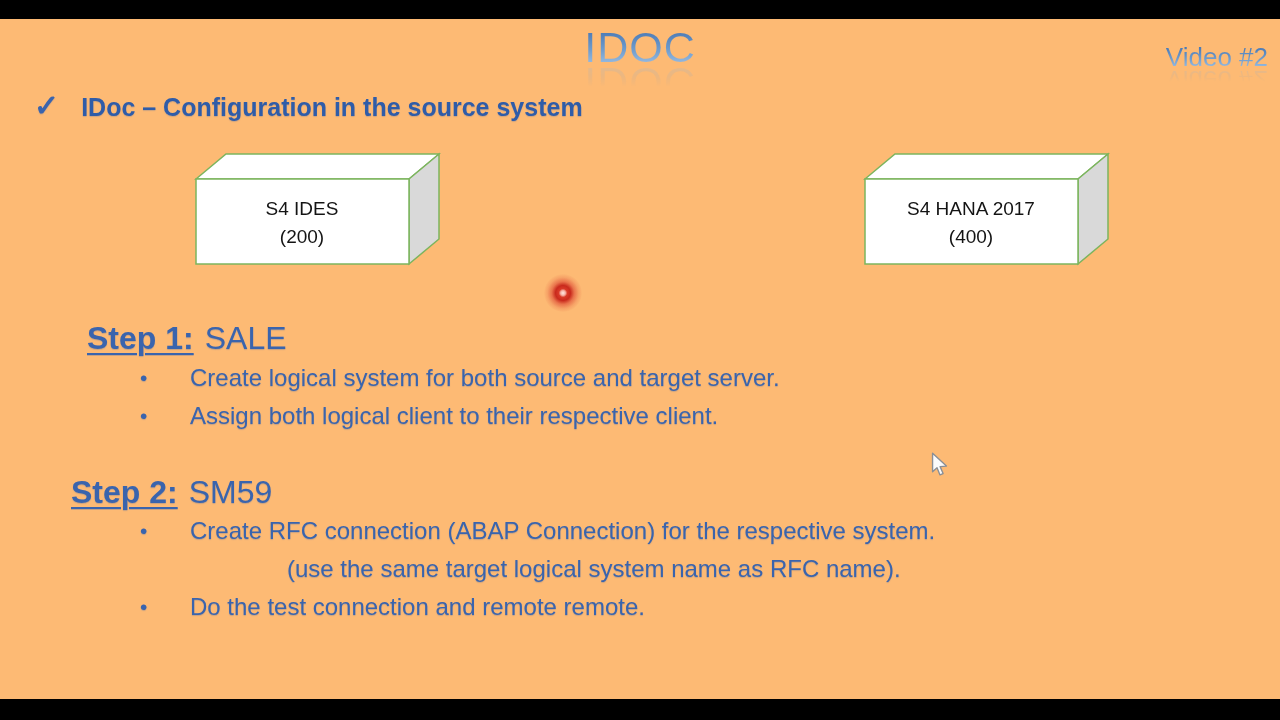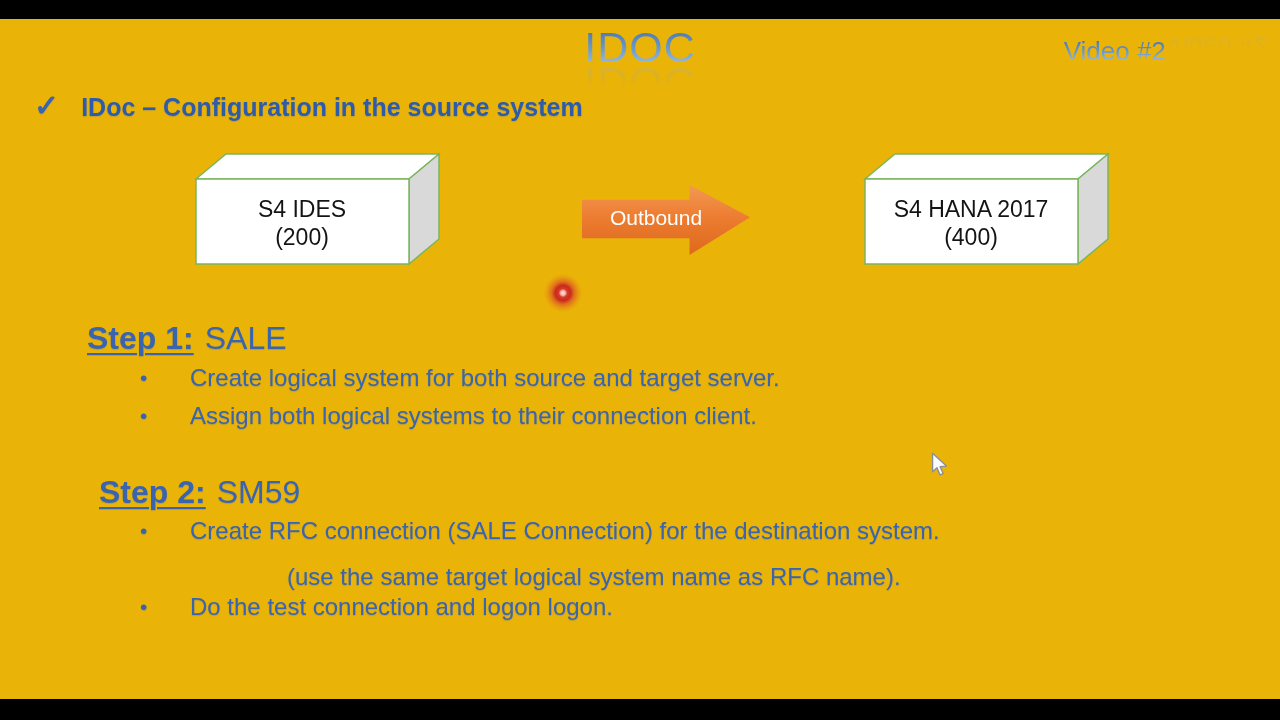--- a/index.html
+++ b/index.html
@@ -1,19 +1,19 @@
 <!DOCTYPE html>
 <html style="--accent_blue: #3a64ad; --heading_blue: #2f5ca8; --title_gradient_top: #3f6fae; --title_gradient_bottom: #a9c8e8; --box_green: #7cb55e; --side_gray: #d9d9d9; --arrow_orange: #ed7d31; --text_black: #141414; --laser_red: #c92a1d; --bar_black: #000000;"><head>
 <meta charset="utf-8">
 <style>
   * { margin:0; padding:0; box-sizing:border-box; }
   html,body { background:#222; }
   .screen {
     position:relative; width:1280px; height:720px;
-    background:#eab308; overflow:hidden;
+    background:#fdba74; overflow:hidden;
     font-family:"Liberation Sans", sans-serif;
   }
   .letterbox { position:absolute; left:0; width:1280px; background:var(--bar_black,#000); }
   #bar-top { top:0; height:19px; }
   #bar-bottom { top:699px; height:21px; }
 
   
   .wordart {
     background:linear-gradient(180deg,#3f6fae 0%,#6f9ccd 55%,#a9c8e8 100%);
     -webkit-background-clip:text; background-clip:text; color:transparent;
@@ -22,37 +22,37 @@
   .reflection {
     transform:scaleY(-1); opacity:.42;
     -webkit-mask-image:linear-gradient(to bottom, transparent 40%, rgba(0,0,0,.75) 100%);
             mask-image:linear-gradient(to bottom, transparent 40%, rgba(0,0,0,.75) 100%);
   }
   .title-wrap { position:absolute; left:0; top:25px; width:100%;
     display:flex; flex-direction:column; align-items:center; line-height:1.04; }
   .title-wrap .wordart { font-size:43px; letter-spacing:1px; }
   .title-wrap .reflection { margin-top:-10px; }
 
-  .video-wrap { position:absolute; right:12px; top:38px;
-    display:flex; align-items:flex-start; line-height:1.02; }
+  .video-wrap { position:absolute; right:12px; top:44px;
+    display:flex; flex-direction:column; align-items:flex-start; line-height:1.02; }
   .video-wrap .wordart { font-size:26px; }
   .video-wrap .reflection { margin-top:-5px; opacity:.38; }
 
   
   .heading { position:absolute; left:34px; top:88px; display:flex; align-items:baseline; }
   .check { color:var(--accent_blue,#3a64ad); font-size:30px; font-weight:700; margin-right:22px;
            text-shadow:0 1px 1px rgba(58,100,173,.25); }
   .heading-text { color:var(--heading_blue,#2f5ca8); font-size:25px; font-weight:700;
            text-shadow:0 1px 1px rgba(58,100,173,.25); }
 
   
   .cube { position:absolute; width:247px; height:114px; }
   .cube-label { position:absolute; left:2px; top:27px; width:212px; height:87px;
     display:flex; flex-direction:column; align-items:center; justify-content:center;
-    color:var(--text_black,#141414); font-size:23px; line-height:28px; text-align:center; }
+    color:var(--text_black,#141414); font-size:19px; line-height:28px; text-align:center; }
 
   
   .arrow { position:absolute; left:582px; top:185px; width:168px; height:70px;
     background:linear-gradient(180deg,#f29954 0%, var(--arrow_orange,#ed7d31) 45%, #dd691c 100%);
     clip-path:polygon(0% 21%, 64% 21%, 64% 0%, 100% 46%, 64% 100%, 64% 76%, 0% 76%);
   }
   .arrow-label { position:absolute; left:4px; top:14px; width:140px; height:38px;
     display:flex; align-items:center; justify-content:center;
     color:#ffffff; font-size:21px; }
 
@@ -104,23 +104,20 @@
       <polygon points="2,27 32,2 245,2 215,27" fill="#ffffff" stroke="#7cb55e" stroke-width="1.5"></polygon>
       <polygon points="215,27 245,2 245,87 215,112" fill="#d9d9d9" stroke="#7cb55e" stroke-width="1.5"></polygon>
       <rect x="2" y="27" width="213" height="85" fill="#ffffff" stroke="#7cb55e" stroke-width="1.5"></rect>
     </svg>
     <div class="cube-label">
       <span>S4 IDES</span>
       <span>(200)</span>
     </div>
   </div>
 
-  <div class="arrow">
-    <div class="arrow-label">Outbound</div>
-  </div>
 
   <div class="cube" style="left:863px; top:152px;">
     <svg width="247" height="114" viewBox="0 0 247 114">
       <polygon points="2,27 32,2 245,2 215,27" fill="#ffffff" stroke="#7cb55e" stroke-width="1.5"></polygon>
       <polygon points="215,27 245,2 245,87 215,112" fill="#d9d9d9" stroke="#7cb55e" stroke-width="1.5"></polygon>
       <rect x="2" y="27" width="213" height="85" fill="#ffffff" stroke="#7cb55e" stroke-width="1.5"></rect>
     </svg>
     <div class="cube-label">
       <span>S4 HANA 2017</span>
       <span>(400)</span>
@@ -131,33 +128,33 @@
 
   <div class="txtline step-label" style="left:87px; top:322px;">
     <span class="lbl">Step 1:</span><span class="code">SALE</span>
   </div>
   <div class="txtline bullet-row" style="left:140px; top:362px;">
     <span class="dot">•</span>
     <span>Create logical system for both source and target server.</span>
   </div>
   <div class="txtline bullet-row" style="left:140px; top:400px;">
     <span class="dot">•</span>
-    <span>Assign both logical systems to their connection client.</span>
+    <span>Assign both logical client to their respective client.</span>
   </div>
 
-  <div class="txtline step-label" style="left:99px; top:476px;">
+  <div class="txtline step-label" style="left:71px; top:476px;">
     <span class="lbl">Step 2:</span><span class="code">SM59</span>
   </div>
   <div class="txtline bullet-row" style="left:140px; top:515px;">
     <span class="dot">•</span>
-    <span>Create RFC connection (SALE Connection) for the destination system.</span>
+    <span>Create RFC connection (ABAP Connection) for the respective system.</span>
   </div>
-  <div class="txtline" style="left:287px; top:553px;margin-top:8px;">(use the same target logical system name as RFC name).</div>
+  <div class="txtline" style="left:287px; top:553px;">(use the same target logical system name as RFC name).</div>
   <div class="txtline bullet-row" style="left:140px; top:591px;">
     <span class="dot">•</span>
-    <span>Do the test connection and logon logon.</span>
+    <span>Do the test connection and remote remote.</span>
   </div>
 
   <svg class="cursor" width="18" height="26" viewBox="0 0 14 21">
     <path d="M1 1 L1 16 L4.6 12.7 L7 18.5 L9.5 17.4 L7.1 11.8 L12.2 11.4 Z" fill="#fbfbfb" stroke="#8a8f96" stroke-width="1.1" stroke-linejoin="round"></path>
   </svg>
 
 </div>
 
 </body></html>

